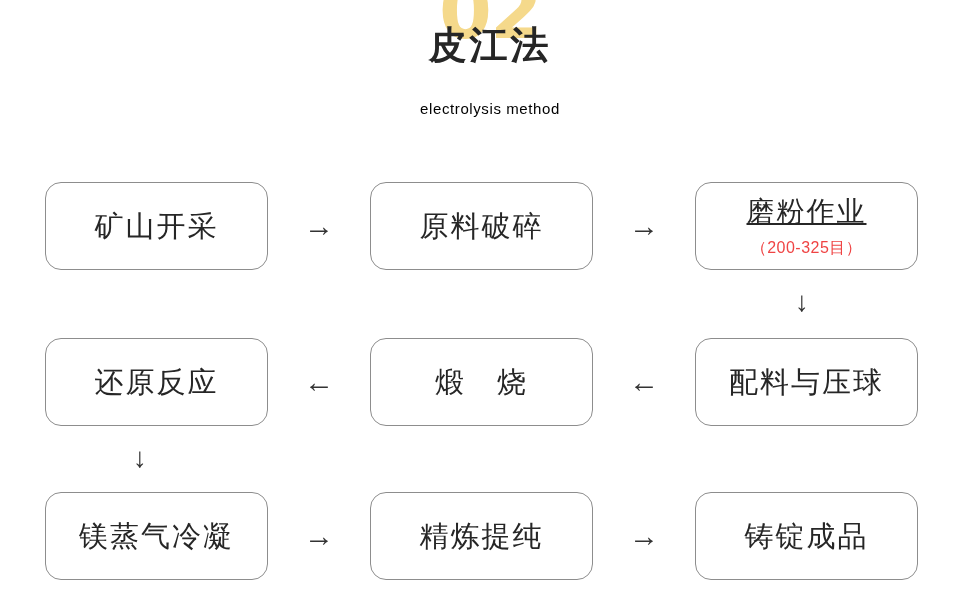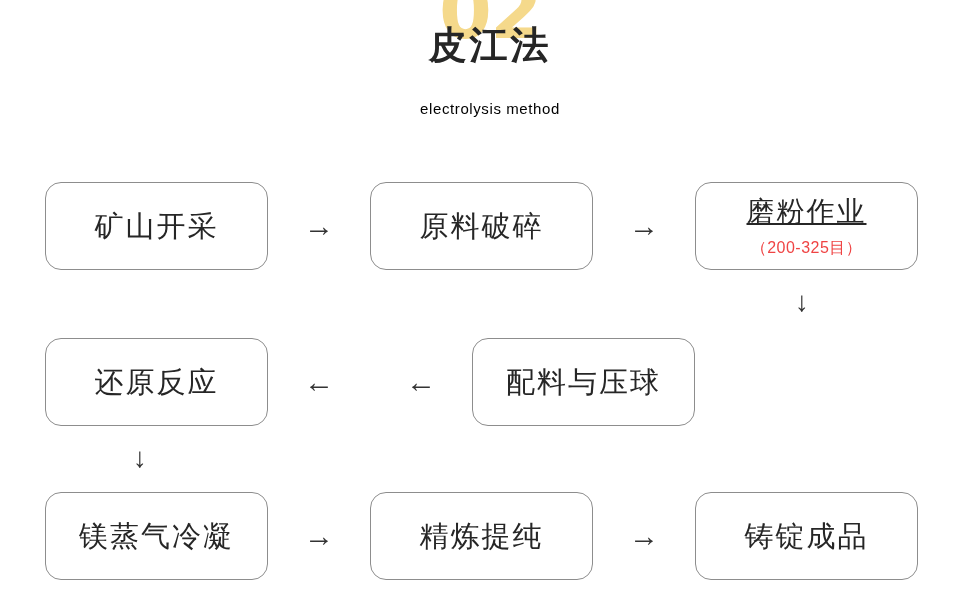--- a/index.html
+++ b/index.html
@@ -170,20 +170,23 @@
       <div class="node-sub">（200-325目）</div>
     </div>
   </div>
 
   <div class="row row-2">
     <div class="spacer-left"></div>
     <div class="node">
       <div class="node-label">还原反应</div>
     </div>
     <div class="arrow-h">←</div>
+    <div class="node">
+      <div class="node-label">煅　烧</div>
+    </div>
     <div class="arrow-h">←</div>
     <div class="node">
       <div class="node-label">配料与压球</div>
     </div>
   </div>
 
   <div class="row row-3">
     <div class="spacer-left"></div>
     <div class="node">
       <div class="node-label">镁蒸气冷凝</div>

